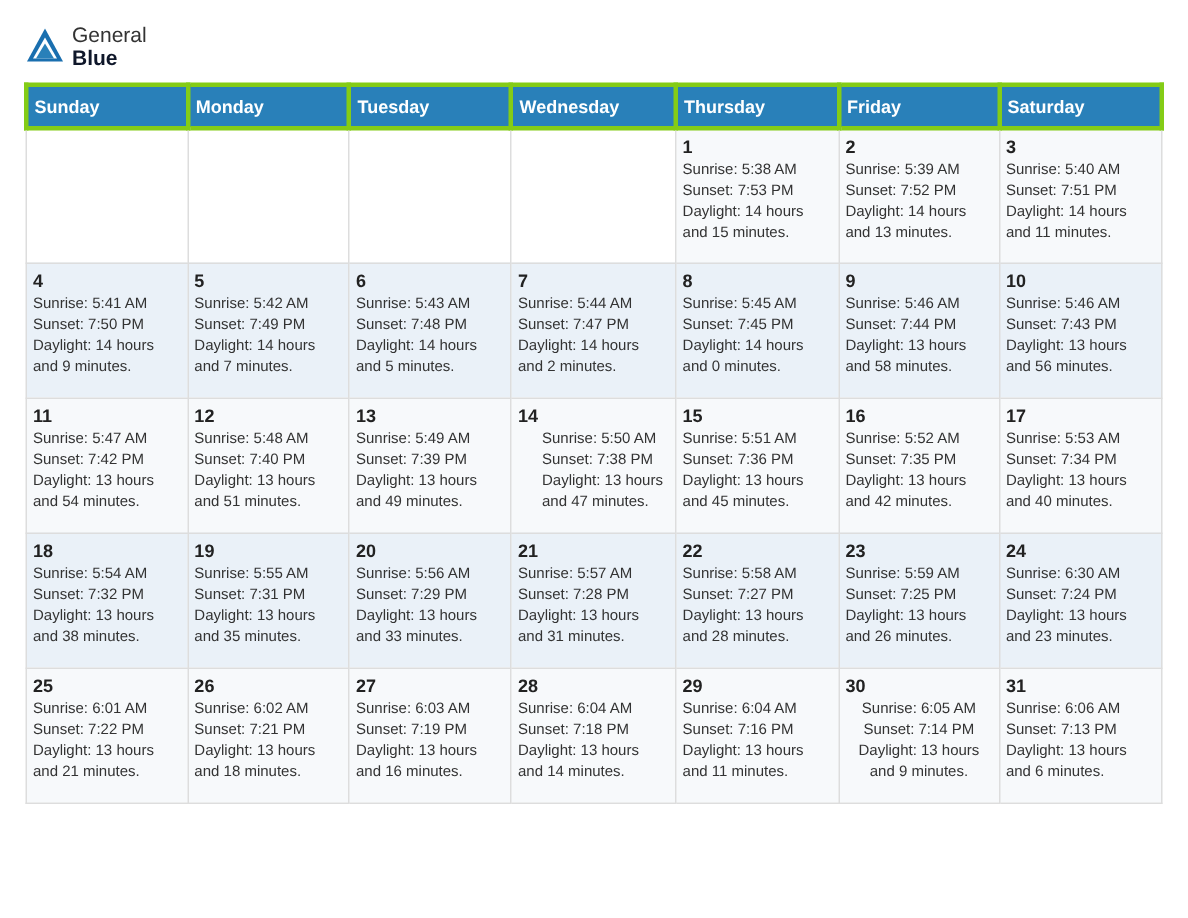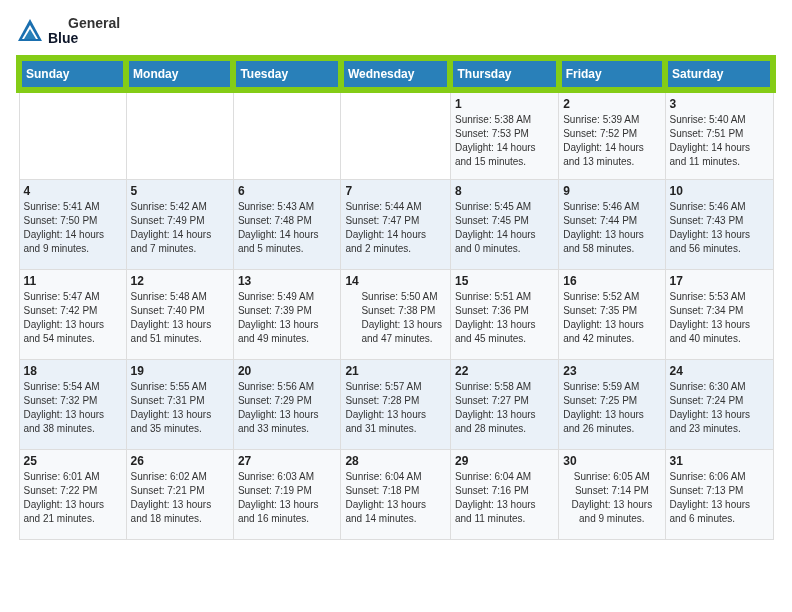--- a/index.html
+++ b/index.html
@@ -21,23 +21,22 @@
       align-items: center;
       gap: 4px;
     }
     .logo-text {
       display: flex;
       flex-direction: column;
       line-height: 1.1;
     }
     .logo-general {
       font-size: 14px;
-      font-weight: bold;
+      font-weight: normal;
       color: #333;
-      margin-left: 20px;
     }
     .logo-blue {
       font-size: 14px;
       font-weight: bold;
       color: #0f172a;
     }
     .logo-icon {
       width: 28px;
       height: 28px;
     }
@@ -60,21 +59,21 @@
     }
     .calendar thead tr {
       background: #2980b9;
       color: #fff;
     }
     .calendar thead th {
       padding: 6px 4px;
       text-align: left;
       font-weight: bold;
       font-size: 12px;
-      border: 6px solid #84cc16;
+      border: 3px solid #84cc16;
     }
     .calendar tbody tr {
       border-bottom: 1px solid #ccc;
     }
     .calendar tbody td {
       vertical-align: top;
       padding: 4px 4px;
       border: 1px solid #ddd;
       min-height: 80px;
       height: 90px;

